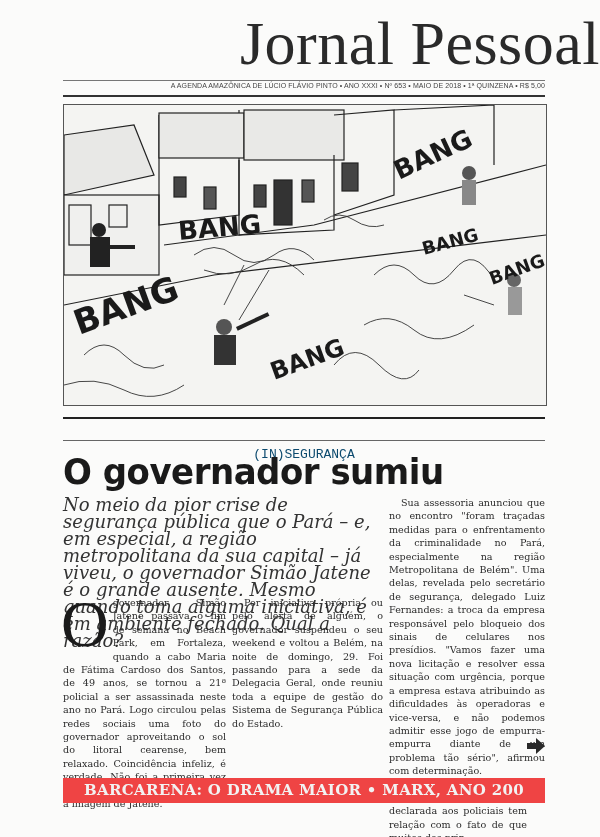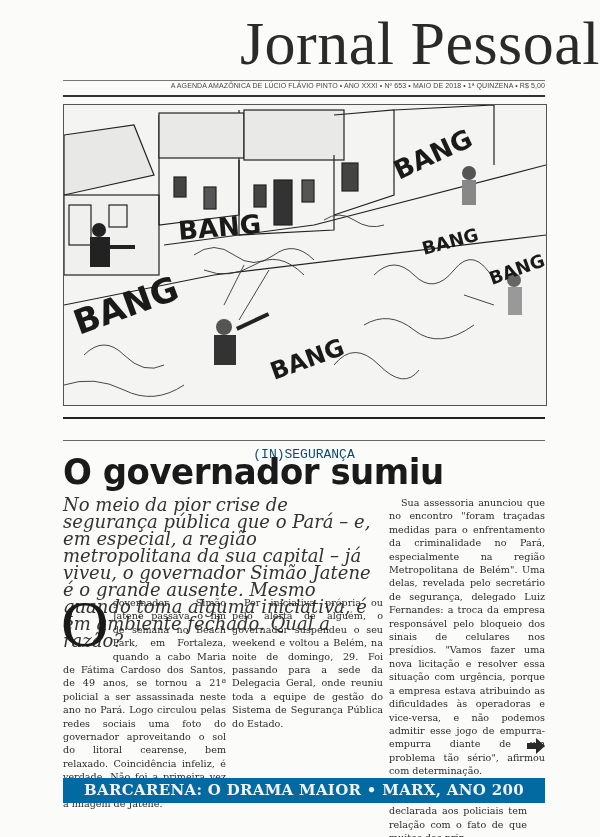--- a/index.html
+++ b/index.html
@@ -51,21 +51,21 @@
   .col3 { left:389px; top:496px; width:156px; }
 
   .dropcap {
     float:left; font-family:"Liberation Serif", serif; font-size:66px; line-height:54px;
     margin:1px 4px 0 -2px; color:#1a1a1a;
   }
 
   .continue-arrow { position:absolute; left:527px; top:738px; width:18px; height:16px; }
 
   .footer-banner {
-    position:absolute; left:63px; top:778px; width:482px; height:25px; background:#0369a1;
+    position:absolute; left:63px; top:778px; width:482px; height:25px; background:#ef4444;
     color:#f2f2f2; text-align:center; font-family:"DejaVu Serif", serif; font-weight:bold;
     font-size:15px; line-height:25px; letter-spacing:0.3px;
   }
 </style>
 </head>
 <body>
 
 <div class="masthead">Jornal Pessoal</div>
 <div class="mast-rule-top"></div>
 <div class="tagline">A AGENDA AMAZÔNICA DE LÚCIO FLÁVIO PINTO • ANO XXXI • Nº 653 • MAIO DE 2018 • 1ª QUINZENA • R$ 5,00</div>

